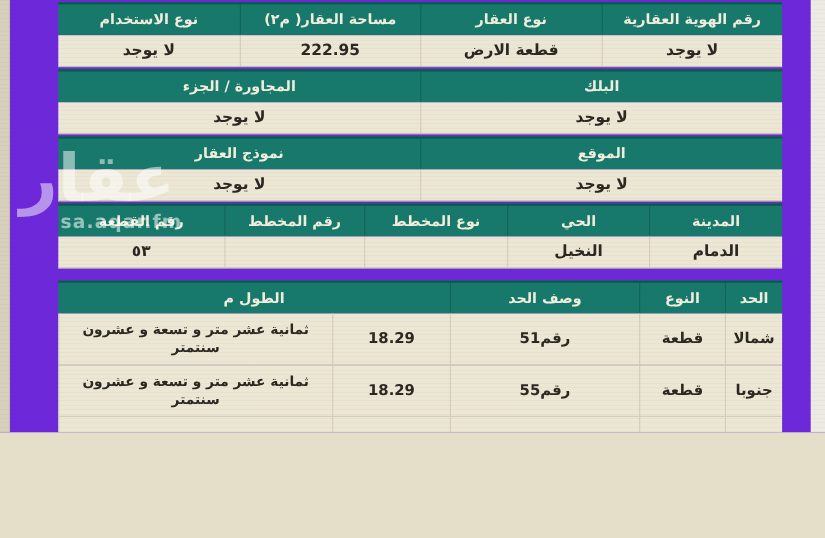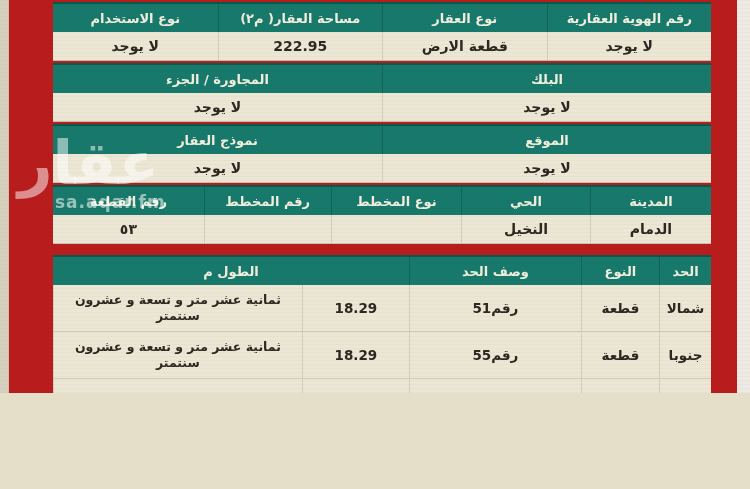--- a/index.html
+++ b/index.html
@@ -1,18 +1,18 @@
 <!DOCTYPE html>
 <html lang="ar" dir="rtl"><head>
 <meta charset="utf-8">
 <style>
   html,body{margin:0;padding:0;}
   body{width:750px;height:489px;overflow:hidden;background:#e5dec9;}
   .page{
-    position:relative;width:750px;height:393px;background:#b91c1c;
+    position:relative;width:750px;height:393px;background:#6d28d9;
     font-family:"DejaVu Sans",sans-serif;direction:rtl;overflow:hidden;
   }
   .page::after{
     content:"";position:absolute;inset:0;pointer-events:none;
     background:repeating-linear-gradient(180deg, rgba(90,80,55,0.035) 0 1px, transparent 1px 4px);
   }
   .edge-left{position:absolute;left:0;top:0;width:8px;height:100%;background:#d7d0bc;border-right:1px solid #c9c2ae;}
   .edge-right{position:absolute;right:0;top:0;width:13px;height:100%;background:#edeae3;}
 
   .tables{position:absolute;left:53px;top:2px;width:658px;}

